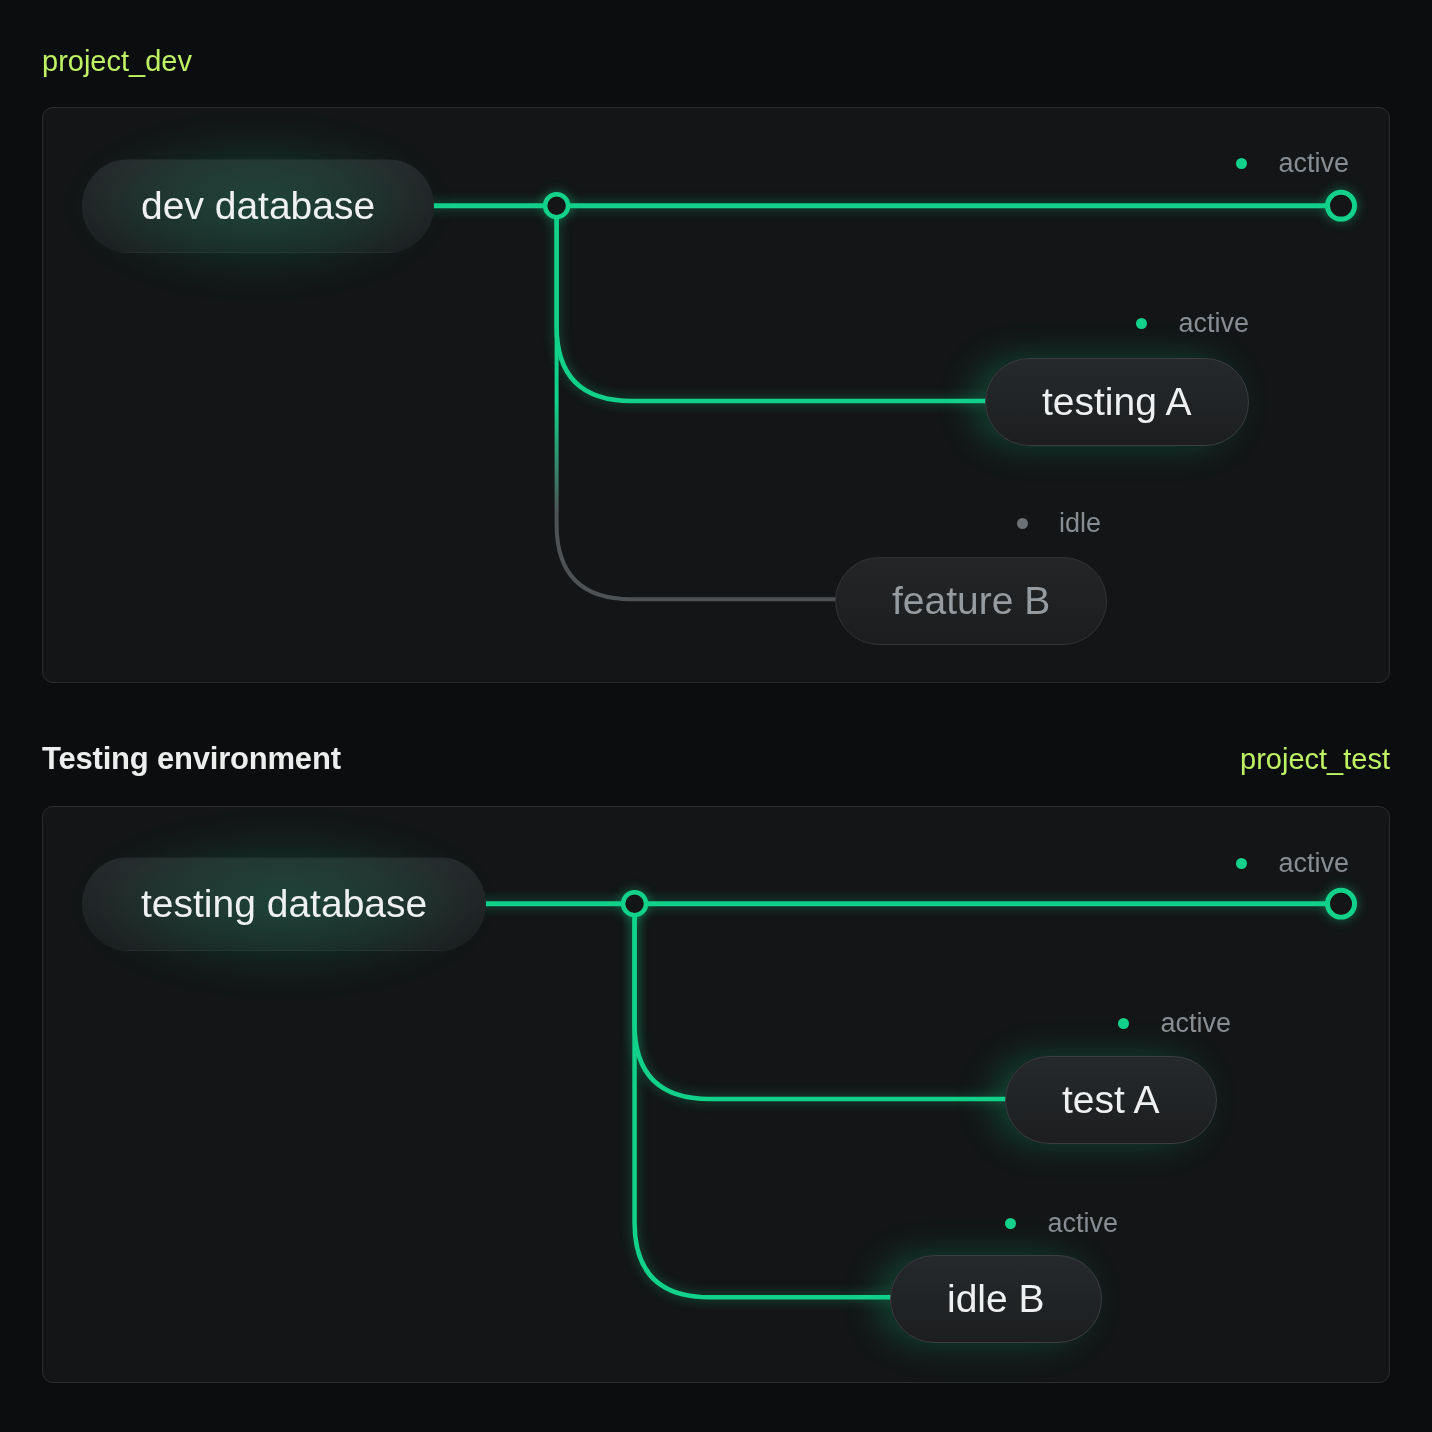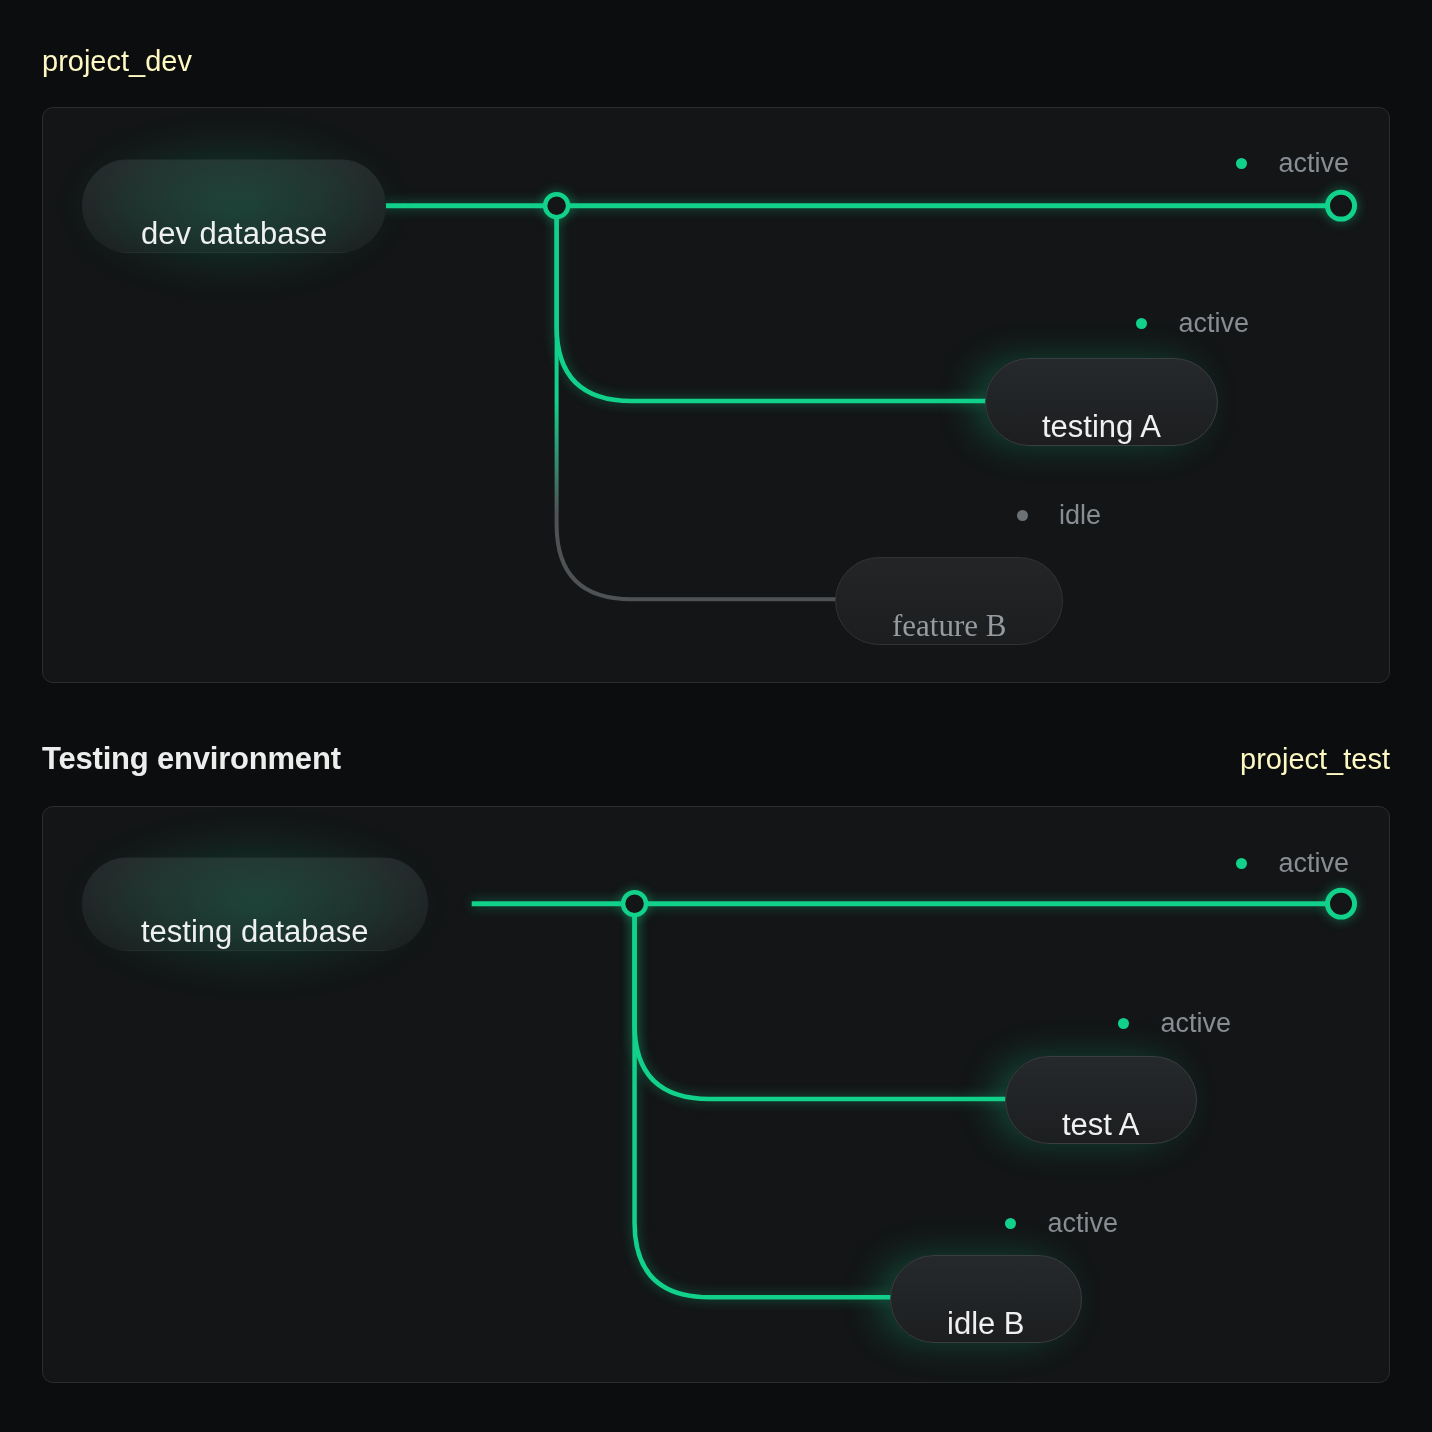--- a/index.html
+++ b/index.html
@@ -13,59 +13,58 @@
   }
   .panel-header {
     display:flex; justify-content:space-between; align-items:baseline;
     padding:0 0 0 0;
     margin-bottom:29px;
   }
   .panel-title {
     font-size:31px; font-weight:700; letter-spacing:-0.2px; color:#eceded;
   }
   .project-name {
-    font-size:29px; font-weight:400; color:#fef9c3;
+    font-size:29px; font-weight:400; color:#bef264;
   }
   .panel-box {
     position:relative;
     width:1348px; height:576px;
     background:#131516;
     border:1.5px solid #2a2d2f;
     border-radius:11px;
     overflow:hidden;
   }
   .panel-box.second { height:577px; }
   section.env + section.env { margin-top:58px; }
   .wires { position:absolute; inset:0; width:100%; height:100%; }
   .glow { filter:drop-shadow(0 0 6px rgba(18,209,139,0.45)); }
 
   
   .node {
     position:absolute;
-    display:flex; align-items:flex-end; justify-content:center;
+    display:flex; align-items:center; justify-content:center;
     height:88px;
     padding:0 56px;
     border-radius:9999px;
-    font-size:31px; font-weight:400;
+    font-size:39px; font-weight:400;
     color:#eef0f1;
     background:linear-gradient(180deg,#26292b 0%,#1c1e20 100%);
     border:1.5px solid #3a3e41;
     white-space:nowrap;
     z-index:2;
   }
   .node[data-status="active"] {
     box-shadow:-14px 0 38px -4px rgba(18,209,139,0.30);
   }
   .node[data-status="idle"] {
     color:#969ba0;
     border-color:#303refine336;
     border-color:#303336;
     background:linear-gradient(180deg,#232527 0%,#1b1d1f 100%);
     box-shadow:none;
-    font-family:Liberation Serif, serif;
   }
   .node.db {
     height:94px;
     padding:0 58px;
     border:1.5px solid transparent;
     background:
       radial-gradient(130% 150% at 38% 0%, rgba(18,209,139,0.20), rgba(15,17,18,0) 60%) #101213 padding-box,
       linear-gradient(180deg, #19e09a 0%, #1e8f68 45%, #1a6a52 100%) border-box;
     box-shadow:none;
   }
@@ -133,21 +132,21 @@
     <div class="status" style="right:40px; top:40px;" data-status="active">
       <span class="dot"></span>
       <span>active</span>
     </div>
 
     <div class="status" style="right:140px; top:200px;" data-status="active">
       <span class="dot"></span>
       <span>active</span>
     </div>
 
-    <div class="status" style="right:288px; top:392px;" data-status="idle">
+    <div class="status" style="right:288px; top:400px;" data-status="idle">
       <span class="dot"></span>
       <span>idle</span>
     </div>
   </div>
 </section>
 
 <section class="env">
   <div class="panel-header">
     <div class="panel-title">Testing environment</div>
     <div class="project-name">project_test</div>

